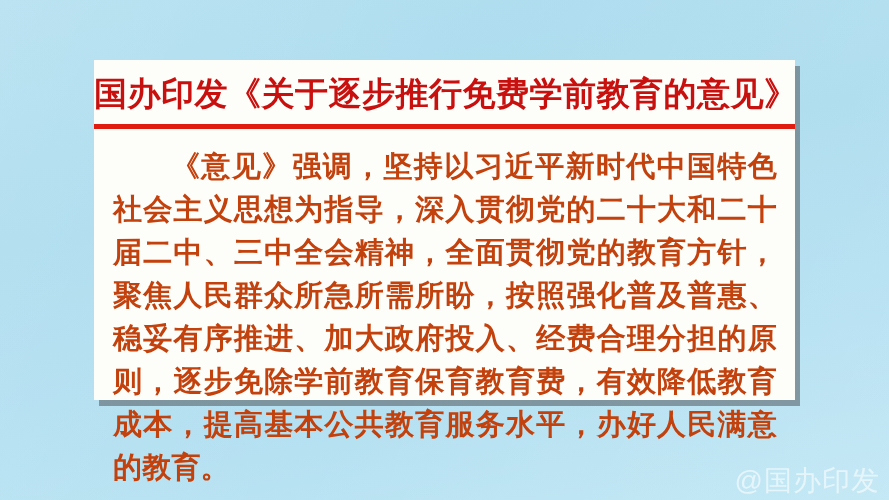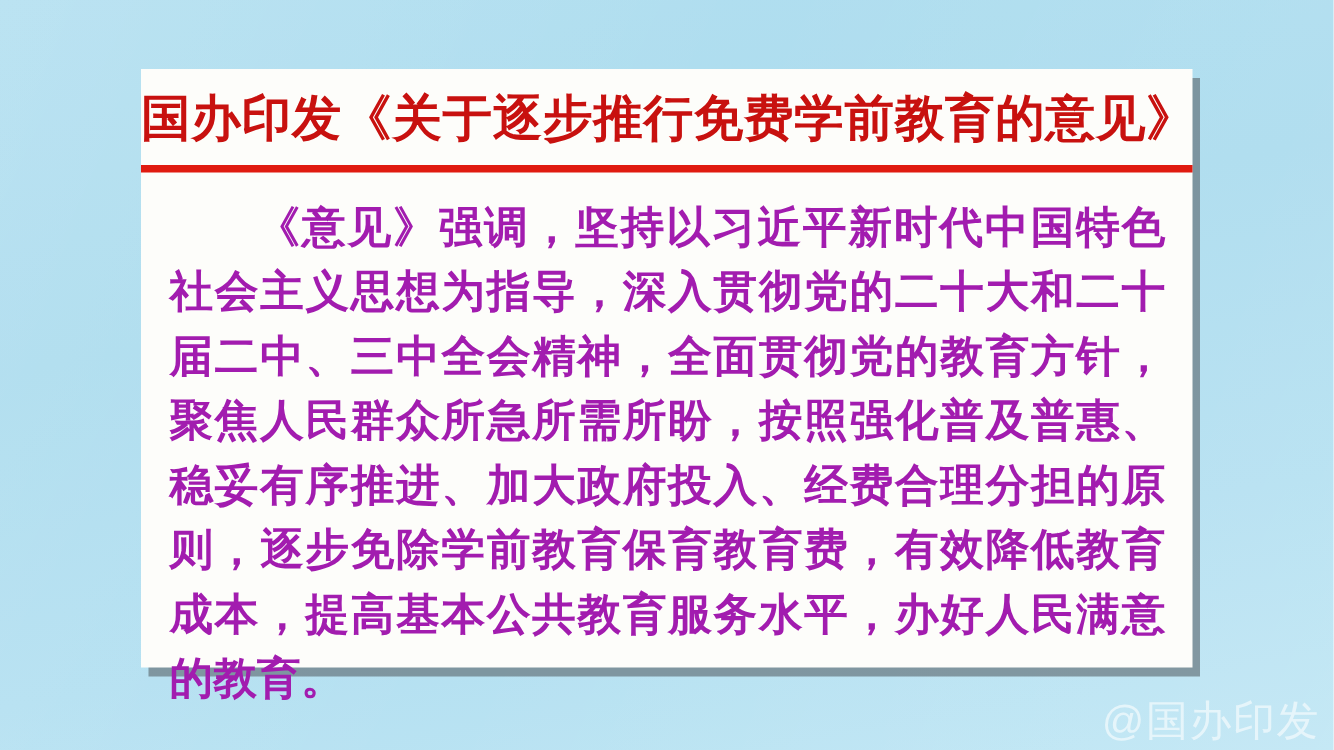--- a/index.html
+++ b/index.html
@@ -27,23 +27,23 @@
     position: absolute;
     inset: 0;
     background: linear-gradient(115deg, rgba(255,255,255,0.12) 0%, rgba(255,255,255,0.00) 45%, rgba(255,255,255,0.10) 100%);
     pointer-events: none;
   }
 
   
   .card {
     position: absolute;
     left: 94px;
-    top: 46px;
+    top: 60px;
     width: 701px;
-    height: 399px;
+    height: 340px;
     background: #fdfdfa;
     box-shadow: 5px 6px 0 rgba(92,103,110,0.62);
     box-sizing: border-box;
   }
 
   .card-title {
     position: absolute;
     left: 0;
     top: 14px;
     width: 701px;
@@ -68,21 +68,21 @@
 
   .card-body {
     position: absolute;
     left: 19px;
     top: 85px;
     width: 664px;
     font-family: "Liberation Sans", "DejaVu Sans", sans-serif;
     font-weight: 700;
     font-size: 29px;
     line-height: 43px;
-    color: #a21caf;
+    color: #c2410c;
     text-indent: 58px;
     text-align: justify;
     text-justify: inter-character;
     letter-spacing: 0.2px;
   }
 
   
   .watermark {
     position: absolute;
     right: 9px;

